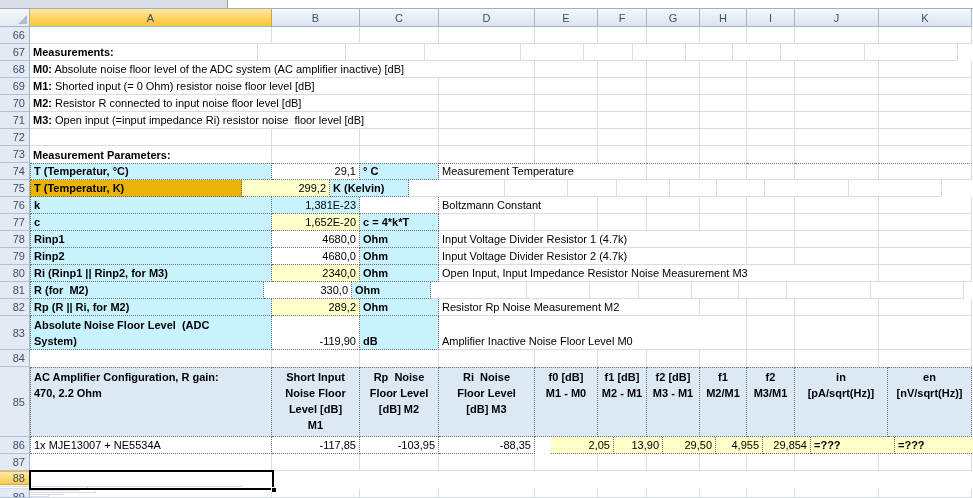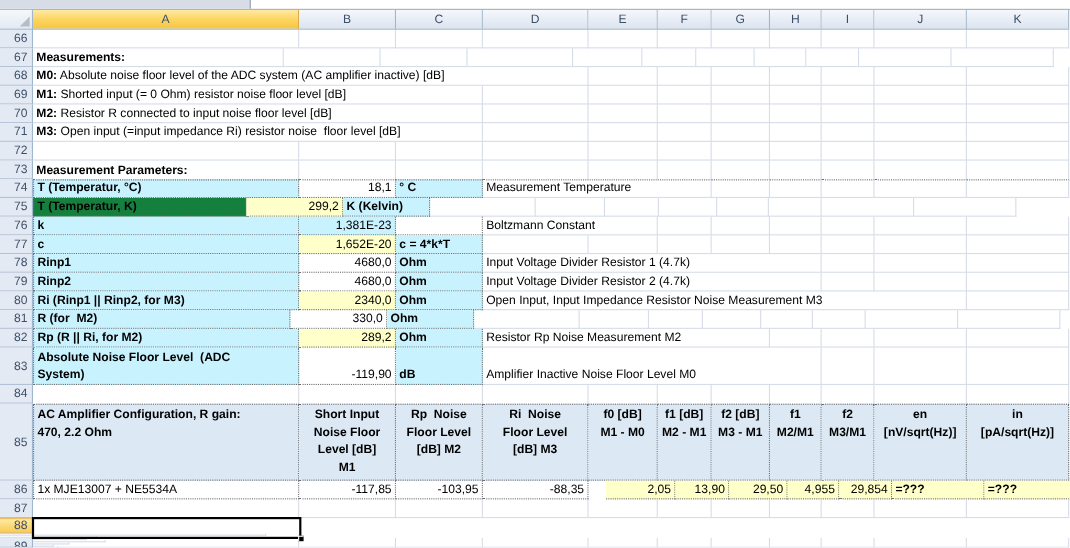--- a/index.html
+++ b/index.html
@@ -224,39 +224,39 @@
         <div class="cell nb" style="width: 93px;"></div>
       </div>
       <div class="row" style="height: 17px;">
         <div class="rh">
           <span>74</span>
         </div>
         <div class="cell dtop dot dleft b" style="background: rgb(201, 242, 255); width: 242px;">
           <span>T (Temperatur, °C)</span>
         </div>
         <div class="cell dtop dot al-r" style="width: 88px;">
-          <span>18,1</span>
+          <span>29,1</span>
         </div>
         <div class="cell dtop dot b" style="background: rgb(201, 242, 255); width: 79px;">
           <span>° C</span>
         </div>
         <div class="cell dtop" style="width: 208px;">
           <span>Measurement Temperature</span>
         </div>
         <div class="cell dtop" style="width: 53px;"></div>
         <div class="cell dtop" style="width: 47px;"></div>
         <div class="cell dtop" style="width: 48px;"></div>
         <div class="cell dtop" style="width: 84px;"></div>
         <div class="cell dtop" style="width: 93px;"></div>
       </div>
       <div class="row" style="height: 17px;">
         <div class="rh">
           <span>75</span>
         </div>
-        <div class="cell dot dleft b" style="background: #15803d; width: 194px;">
+        <div class="cell dot dleft b" style="background: #eab308; width: 212px;">
           <span>T (Temperatur, K)</span>
         </div>
         <div class="cell dot al-r" style="background: rgb(255, 255, 201); width: 88px;">
           <span>299,2</span>
         </div>
         <div class="cell dot b" style="background: rgb(201, 242, 255); width: 79px;">
           <span>K (Kelvin)</span>
         </div>
         <div class="cell" style="width: 96px;"></div>
         <div class="cell" style="width: 63px;"></div>
@@ -487,27 +487,27 @@
 M3 - M1</span>
         </div>
         <div class="cell dot dtop b al-c va-t" style="background: rgb(220, 233, 245); width: 47px;">
           <span class="wrap">f1
 M2/M1</span>
         </div>
         <div class="cell dot dtop b al-c va-t" style="background: rgb(220, 233, 245); width: 48px;">
           <span class="wrap">f2
 M3/M1</span>
         </div>
+        <div class="cell dot dtop b al-c va-t" style="background: rgb(220, 233, 245); width: 93px;">
+          <span class="wrap">in
+[pA/sqrt(Hz)]</span>
+        </div>
         <div class="cell dot dtop b al-c va-t" style="background: rgb(220, 233, 245); width: 84px;">
           <span class="wrap">en
 [nV/sqrt(Hz)]</span>
-        </div>
-        <div class="cell dot dtop b al-c va-t" style="background: rgb(220, 233, 245); width: 93px;">
-          <span class="wrap">in
-[pA/sqrt(Hz)]</span>
         </div>
       </div>
       <div class="row" style="height: 17px;">
         <div class="rh">
           <span>86</span>
         </div>
         <div class="cell dot dleft" style="width: 242px;">
           <span>1x MJE13007 + NE5534A</span>
         </div>
         <div class="cell dot al-r" style="width: 88px;">

